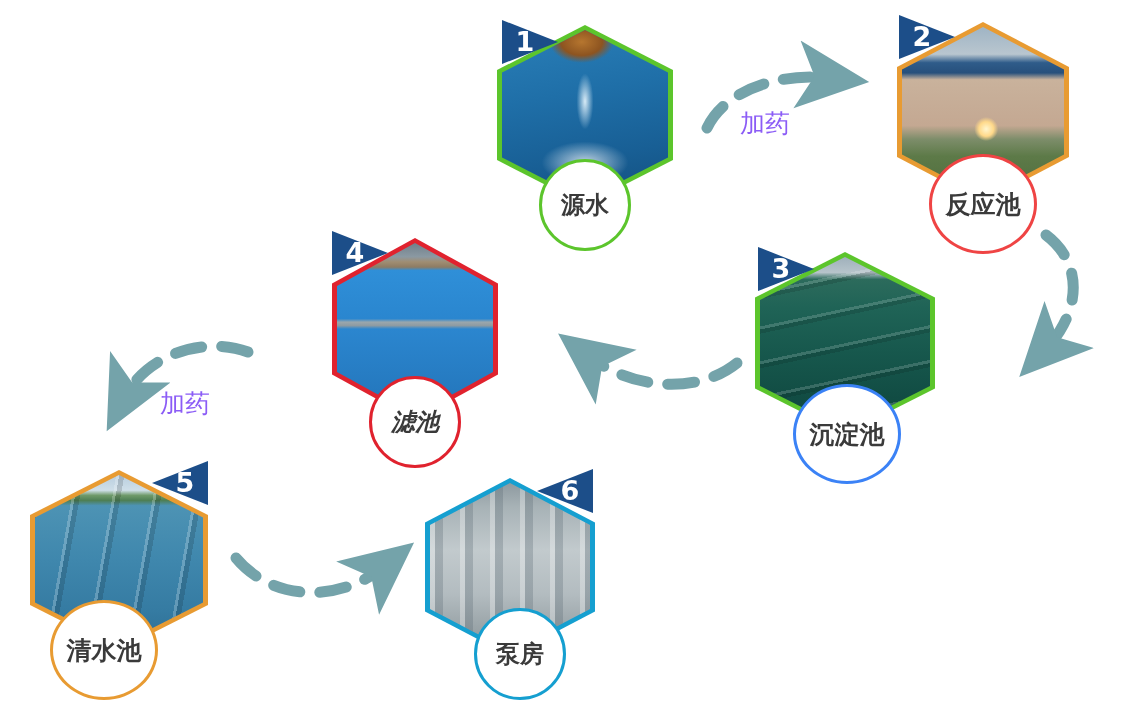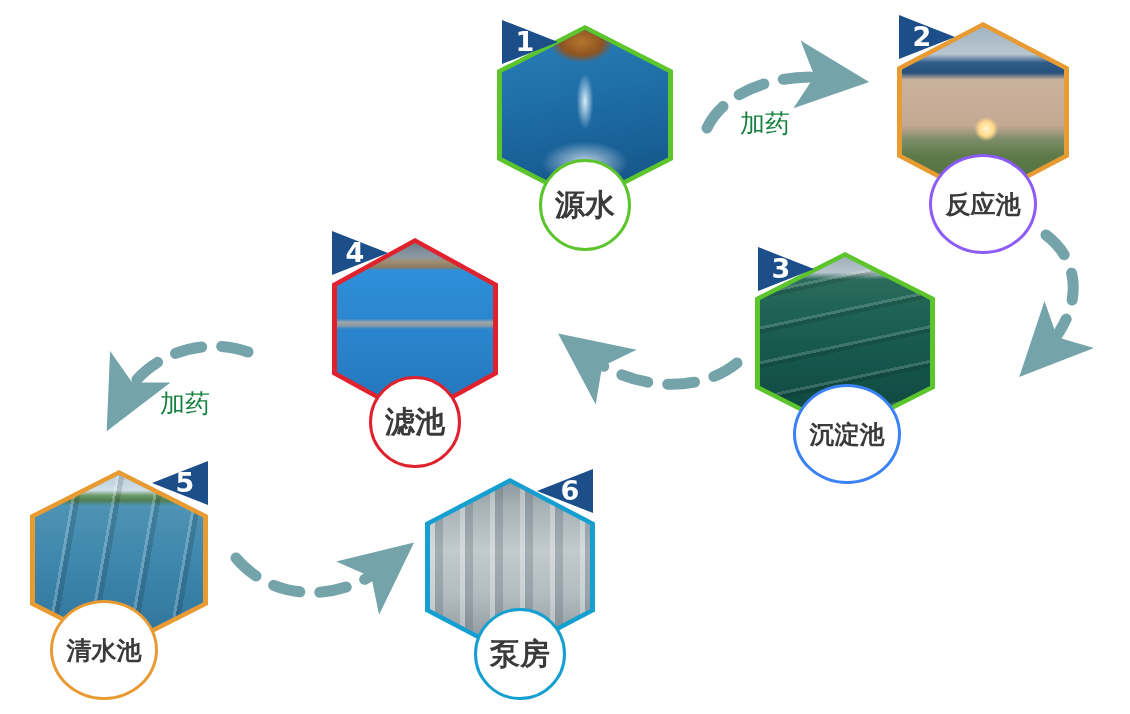--- a/index.html
+++ b/index.html
@@ -45,26 +45,26 @@
   
   .label{
     position:absolute;
     background:#ffffff;
     border-radius:50%;
     display:flex;align-items:center;justify-content:center;
     color:#3a3a3a;font-weight:bold;
     box-sizing:border-box;
     white-space:nowrap;
   }
-  .label.w2{width:92px;height:92px;font-size:30px;}
+  .label.w2{width:92px;height:92px;font-size:24px;}
   .label.w3{width:108px;height:100px;font-size:25px;}
 
   
   .flowtext{
-    position:absolute;color:#15803d;font-size:25px;
+    position:absolute;color:#8b5cf6;font-size:25px;
     white-space:nowrap;
   }
 </style>
 </head>
 <body>
 
 <div id="stage">
 
   <svg id="arrows" viewBox="0 0 1130 714" xmlns="http://www.w3.org/2000/svg">
     <defs>
@@ -106,21 +106,21 @@
       <div class="photo" style="background:
              radial-gradient(circle 16px at 52% 60%, #fff6cf 0%, #ffd98a 45%, rgba(255,217,138,0) 75%),
              linear-gradient(180deg,
                #9fb4c4 0%, #b9c6cf 16%,
                #2f5c8a 21%, #27507c 27%,
                #c9b29c 31%, #c4a892 58%,
                #7d8d6a 66%, #5d7a48 76%,
                #4e6b3e 100%);"></div>
     </div>
     <div class="badge" style="left:2px;top:-10px;">2</div>
-    <div class="label w3" style="left:32px;top:132px;border:3px solid #8b5cf6;text-align:center;">反应池</div>
+    <div class="label w3" style="left:32px;top:132px;border:3px solid #ef4444;text-align:center;">反应池</div>
   </div>
 
   <div class="node" style="left:755px;top:252px;">
     <div class="hex hex-border" style="width:180px;height:182px;background:#5cc52c;"></div>
     <div class="hex hex-inner" style="left:5px;top:5px;width:170px;height:172px;">
       <div class="photo" style="background:
              repeating-linear-gradient(168deg,
                rgba(255,255,255,.16) 0px, rgba(255,255,255,.16) 3px,
                rgba(0,0,0,.12) 3px, rgba(0,0,0,.12) 7px,
                rgba(0,0,0,0) 7px, rgba(0,0,0,0) 34px),
@@ -139,21 +139,21 @@
       <div class="photo" style="background:
              linear-gradient(180deg,
                #6f7f8b 0%, #8b99a2 8%,
                #a08d72 11%, #8d7c64 14%,
                #2f8fd8 16%, #2a86cf 44%,
                #9aa7ad 46%, #8e9ba2 48%,
                #2b86cf 50%, #2579bf 86%,
                #1f6ca9 100%);"></div>
     </div>
     <div class="badge" style="left:0px;top:-10px;">4</div>
-    <div class="label w2" style="left:37px;top:138px;border:3px solid #e0222e;">滤池</div>
+    <div class="label w2" style="left:37px;top:138px;border:3px solid #e0222e;font-style:italic;">滤池</div>
   </div>
 
   <div class="node" style="left:30px;top:470px;">
     <div class="hex hex-border" style="width:178px;height:180px;background:#e89b32;"></div>
     <div class="hex hex-inner" style="left:5px;top:5px;width:168px;height:170px;">
       <div class="photo" style="background:
              repeating-linear-gradient(100deg,
                rgba(255,255,255,.22) 0px, rgba(255,255,255,.22) 3px,
                rgba(0,0,0,.14) 3px, rgba(0,0,0,.14) 8px,
                rgba(0,0,0,0) 8px, rgba(0,0,0,0) 40px),

